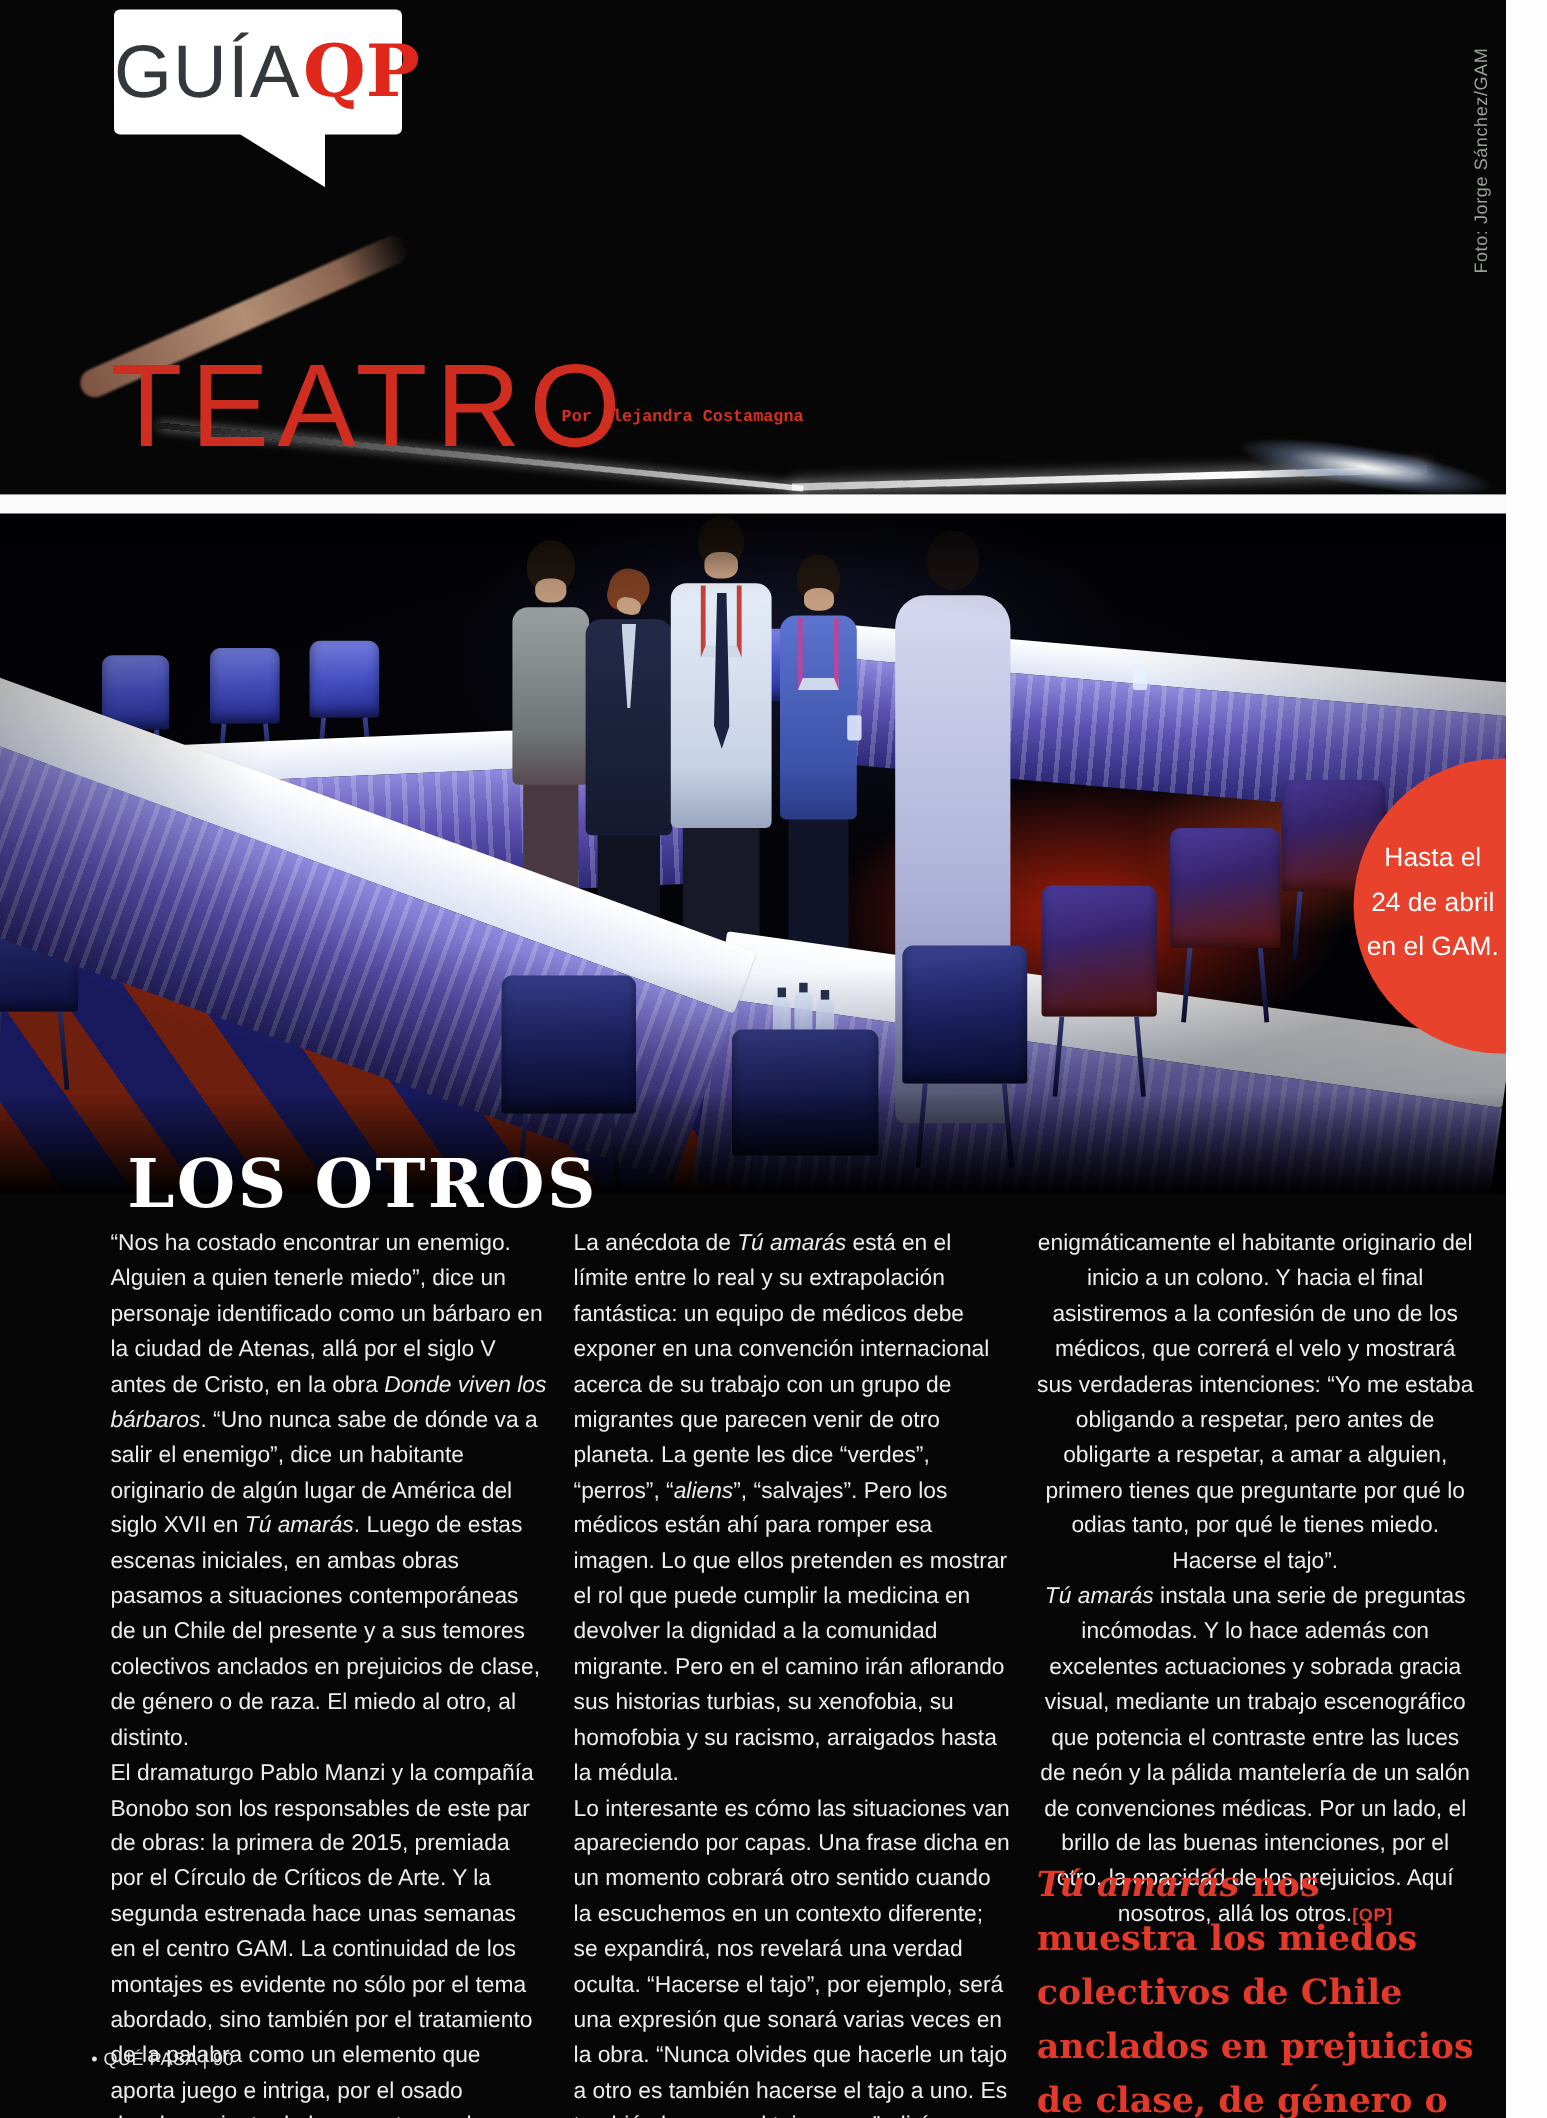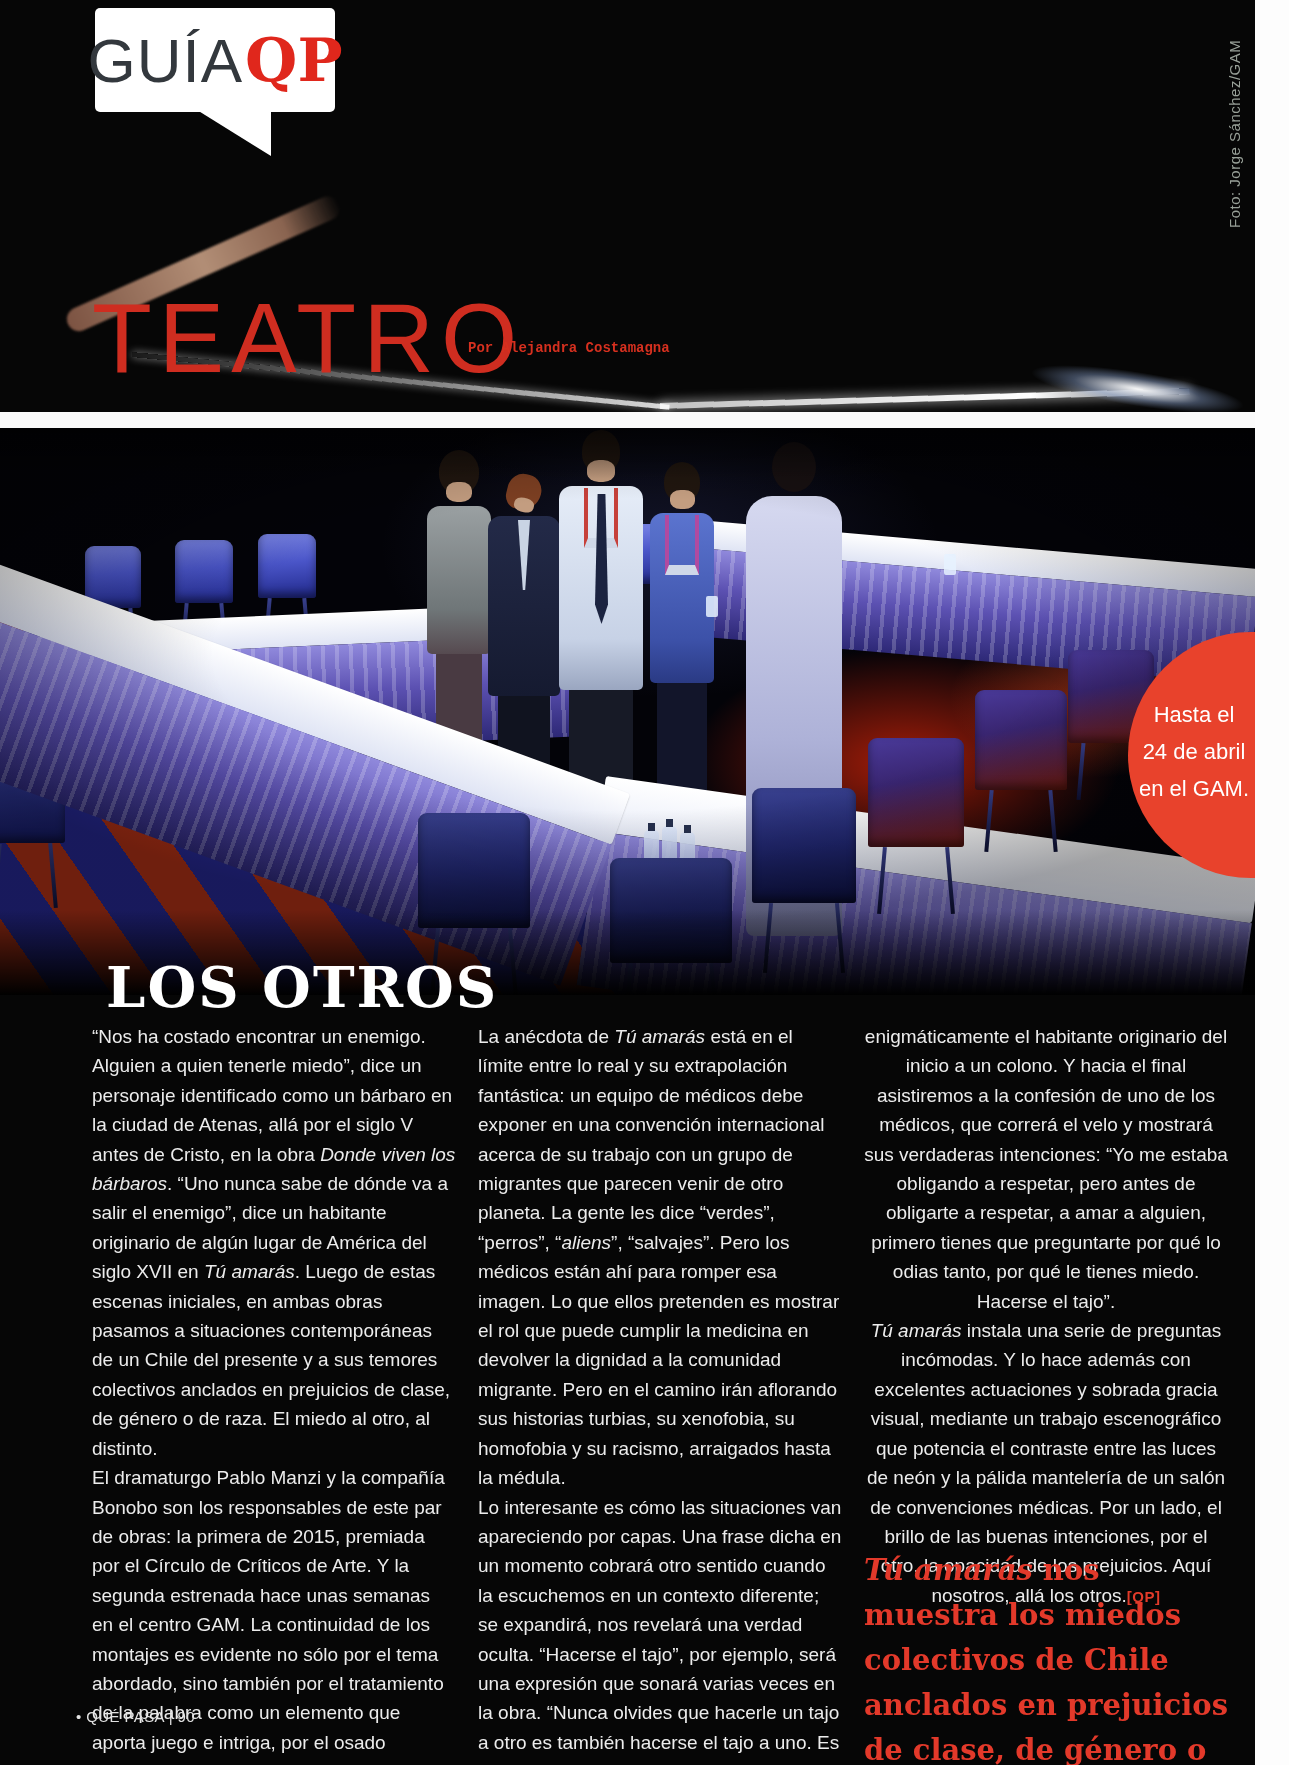--- a/index.html
+++ b/index.html
@@ -4,21 +4,21 @@
 <style>
   html,body{margin:0;padding:0;background:#000;}
   .page{position:relative;width:1289px;height:1765px;background:#060606;overflow:hidden;
         font-family:"Liberation Sans",sans-serif;}
 
   
   .right-margin{position:absolute;left:1255px;top:0;width:34px;height:1765px;background:#fdfdfd;z-index:40;}
 
   
   .logo-bubble{position:absolute;left:95px;top:8px;width:240px;height:104px;background:#fff;
-               border-radius:5px;z-index:5;display:flex;align-items:center;justify-content:center;}
+               border-radius:5px;z-index:5;display:flex;align-items:center;justify-content:flex-start;}
   .logo-bubble .guia{font-family:"Liberation Sans",sans-serif;font-weight:400;font-size:62px;
                      color:#33383d;letter-spacing:1px;}
   .logo-bubble .qp{font-family:"DejaVu Serif","Liberation Serif",serif;font-weight:bold;
                    font-size:60px;color:#e0271c;margin-left:2px;}
   .bubble-tail{position:absolute;left:102px;top:102px;width:74px;height:46px;background:#fff;
                clip-path:polygon(0 0,100% 0,100% 100%);}
 
   
   .photo-credit{position:absolute;left:1226px;top:18px;height:210px;writing-mode:vertical-rl;
                 transform:rotate(180deg);font-size:15px;color:#98a098;letter-spacing:.5px;z-index:6;}

